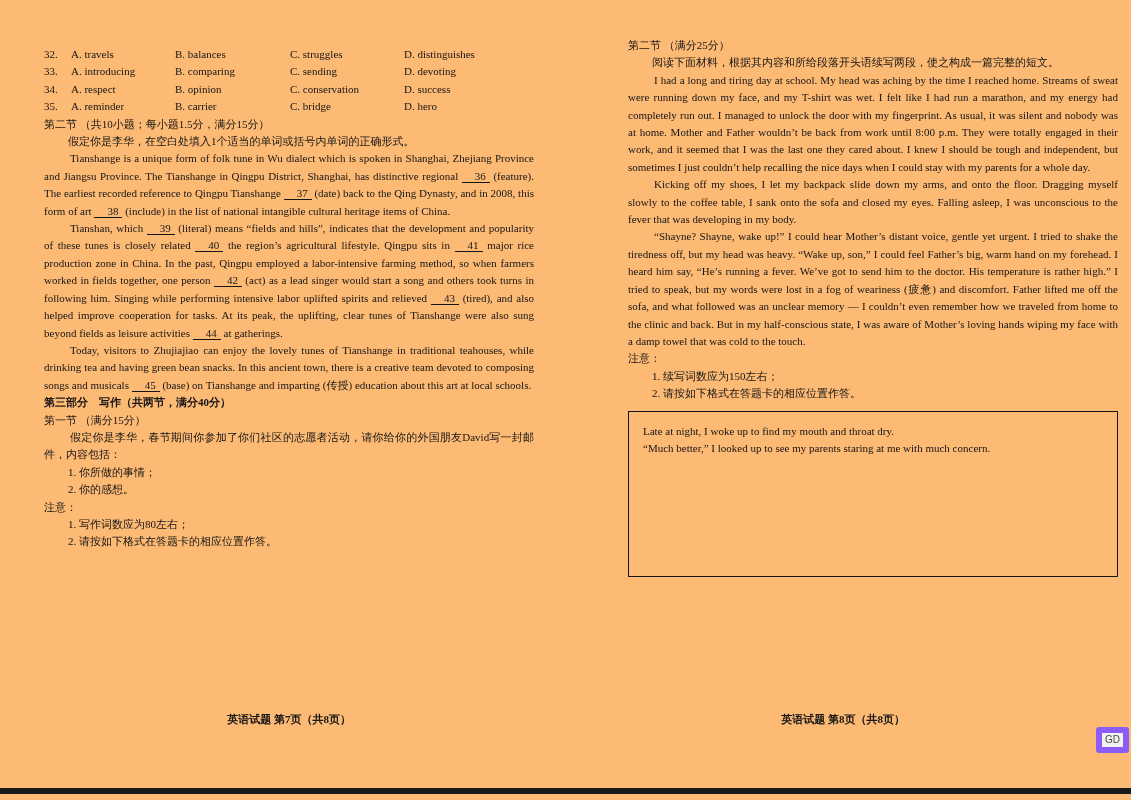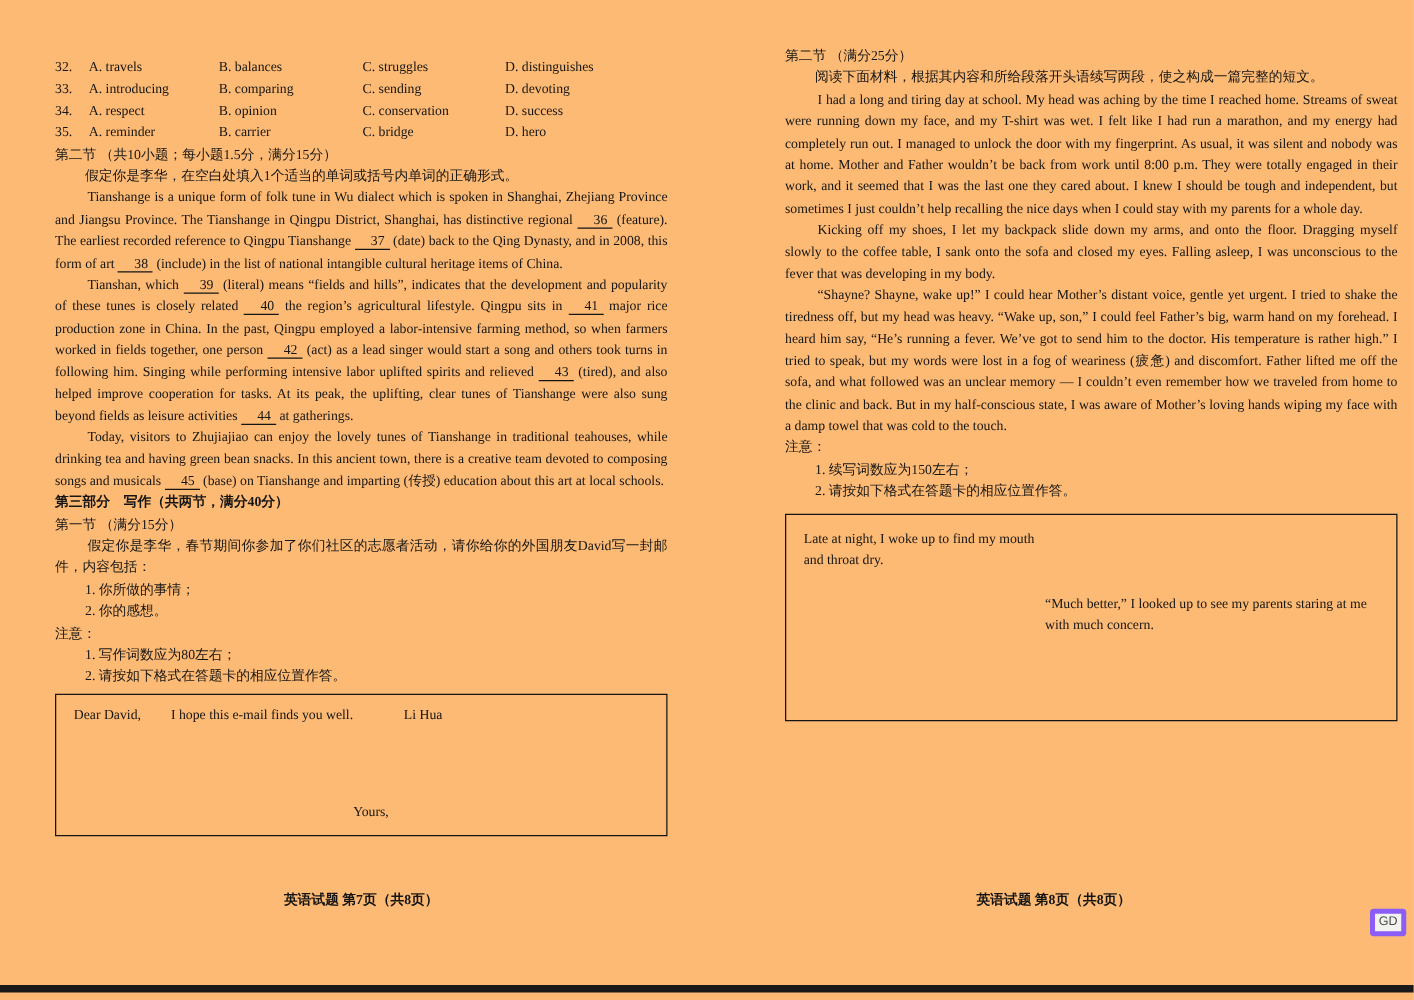--- a/index.html
+++ b/index.html
@@ -36,43 +36,43 @@
     border-bottom: 1px solid #151515;
     text-align: right;
     line-height: 12px;
     text-indent: 0;
   }
 
   .answer-box {
     border: 1px solid #151515;
     padding: 8px 14px;
     display: flex;
-    flex-direction: row;
+    flex-direction: column;
   }
   .box-left  { height: 114px; margin-top: 4px; }
   .box-right { height: 166px; margin-top: 8px; padding-top: 11px; }
   .right-align { text-align: right; padding-right: 12px; }
   .closing { margin-top: auto; }
-  .second-opening { margin-top: 52px; }
+  .second-opening { }
 
   .footer {
     position: absolute; top: 712px;
     width: 490px; text-align: center;
     font-weight: bold; font-size: 11px;
     font-family: "Liberation Serif", "DejaVu Serif", serif;
   }
   .footer-left  { left: 44px; }
   .footer-right { left: 598px; }
 
   .gd-badge {
     position: absolute; left: 1096px; top: 727px;
     font-family: "Liberation Sans", sans-serif;
     font-size: 10px; line-height: 14px;
     color: #4a4a4a;
-    border: 4px solid #8b5cf6;
+    border: 6px solid #8b5cf6;
     border-radius: 3px;
     padding: 0 3px;
     background: #f2f2ee;
   }
   .scan-edge {
     position: absolute; left: 0; top: 788px;
     width: 1131px; height: 6px;
     background: #1a1a1a;
   }
 </style>
@@ -120,26 +120,20 @@
     <div class="line">第一节 （满分15分）</div>
 
     <p class="para">假定你是李华，春节期间你参加了你们社区的志愿者活动，请你给你的外国朋友David写一封邮件，内容包括：</p>
     <div class="line indent">1. 你所做的事情；</div>
     <div class="line indent">2. 你的感想。</div>
 
     <div class="line">注意：</div>
     <div class="line indent">1. 写作词数应为80左右；</div>
     <div class="line indent">2. 请按如下格式在答题卡的相应位置作答。</div>
 
-    <div class="answer-box box-left">
-      <div>Dear David,</div>
-      <div class="indent">I hope this e-mail finds you well.</div>
-      <div class="right-align closing">Yours,</div>
-      <div class="right-align">Li Hua</div>
-    </div>
   </div>
 
   <div class="col col-right">
 
     <div class="line">第二节 （满分25分）</div>
     <div class="line indent">阅读下面材料，根据其内容和所给段落开头语续写两段，使之构成一篇完整的短文。</div>
 
     <p class="para">I had a long and tiring day at school. My head was aching by the time I reached home. Streams of sweat were running down my face, and my T-shirt was wet. I felt like I had run a marathon, and my energy had completely run out. I managed to unlock the door with my fingerprint. As usual, it was silent and nobody was at home. Mother and Father wouldn’t be back from work until 8:00 p.m. They were totally engaged in their work, and it seemed that I was the last one they cared about. I knew I should be tough and independent, but sometimes I just couldn’t help recalling the nice days when I could stay with my parents for a whole day.</p>
     <p class="para">Kicking off my shoes, I let my backpack slide down my arms, and onto the floor. Dragging myself slowly to the coffee table, I sank onto the sofa and closed my eyes. Falling asleep, I was unconscious to the fever that was developing in my body.</p>
     <p class="para">“Shayne? Shayne, wake up!” I could hear Mother’s distant voice, gentle yet urgent. I tried to shake the tiredness off, but my head was heavy. “Wake up, son,” I could feel Father’s big, warm hand on my forehead. I heard him say, “He’s running a fever. We’ve got to send him to the doctor. His temperature is rather high.” I tried to speak, but my words were lost in a fog of weariness (疲惫) and discomfort. Father lifted me off the sofa, and what followed was an unclear memory — I couldn’t even remember how we traveled from home to the clinic and back. But in my half-conscious state, I was aware of Mother’s loving hands wiping my face with a damp towel that was cold to the touch.</p>

